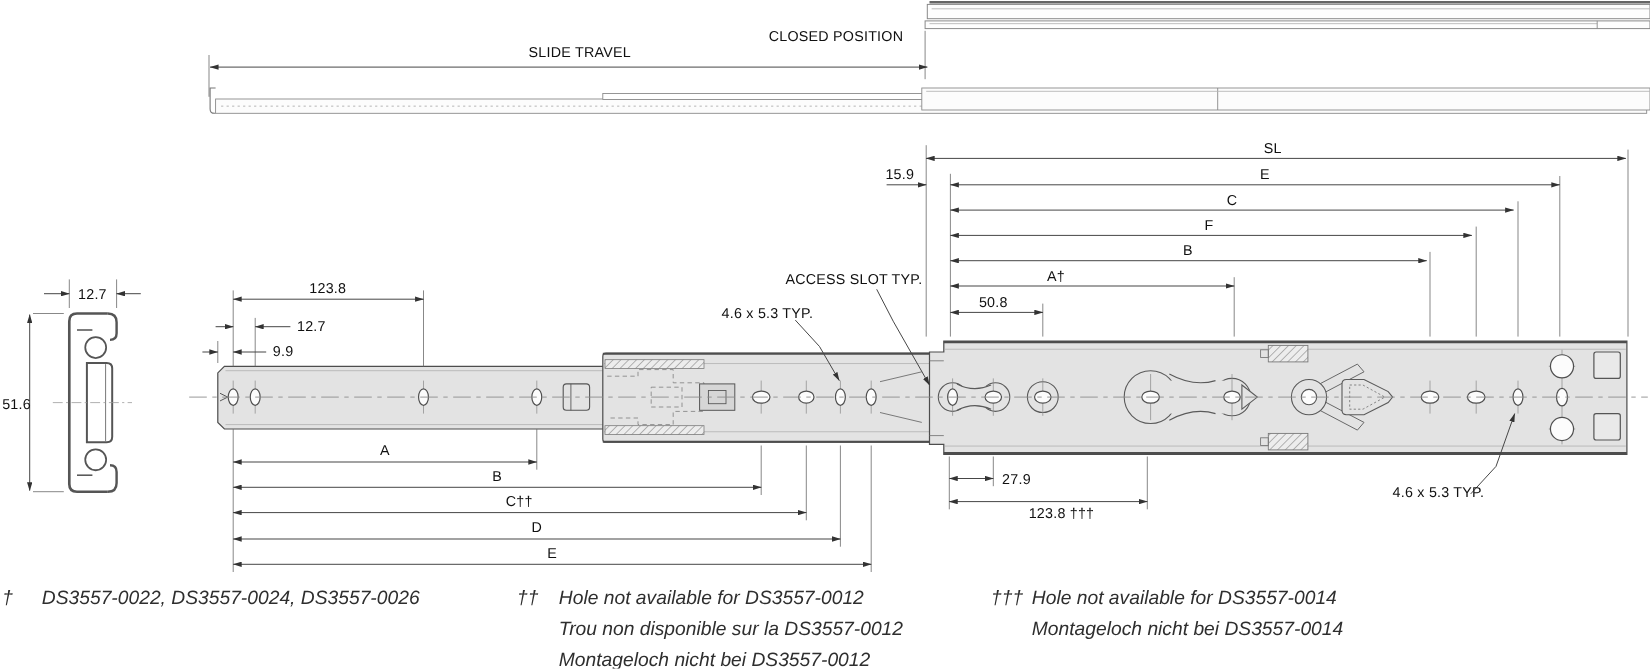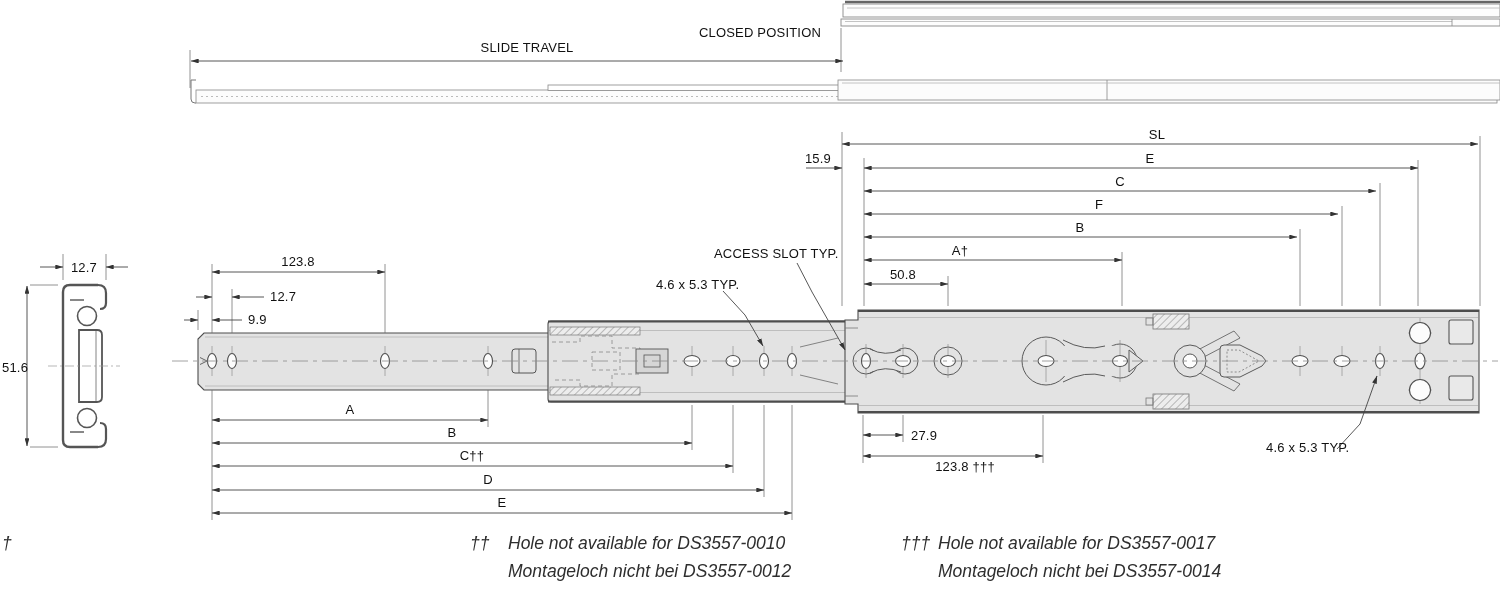--- a/index.html
+++ b/index.html
@@ -220,30 +220,32 @@
     <text class="lbl mid" x="965" y="471">123.8 †††</text>
     <text class="lbl mid" x="84" y="272">12.7</text>
     <text class="lbl" x="2" y="372">51.6</text>
   </g>
 </svg>
 
   <div class="footnotes">
     <div class="footnote fn1">
       <span class="fn-marker">†</span>
       <span class="fn-lines">
+        <span>DS3557-0022, DS3557-0024, DS3557-0026</span>
       </span>
     </div>
     <div class="footnote fn2">
       <span class="fn-marker">††</span>
       <span class="fn-lines">
-        <span>Hole not available for DS3557-0010</span>
+        <span>Hole not available for DS3557-0012</span>
+        <span>Trou non disponible sur la DS3557-0012</span>
         <span>Montageloch nicht bei DS3557-0012</span>
       </span>
     </div>
     <div class="footnote fn3">
       <span class="fn-marker">†††</span>
       <span class="fn-lines">
-        <span>Hole not available for DS3557-0017</span>
+        <span>Hole not available for DS3557-0014</span>
         <span>Montageloch nicht bei DS3557-0014</span>
       </span>
     </div>
   </div>
 </div>
 
 </body></html>

